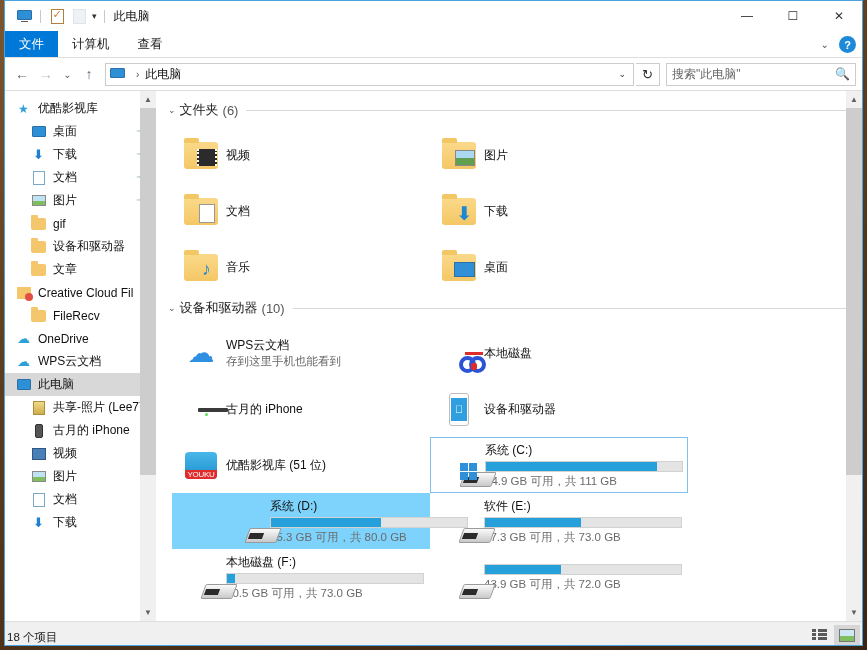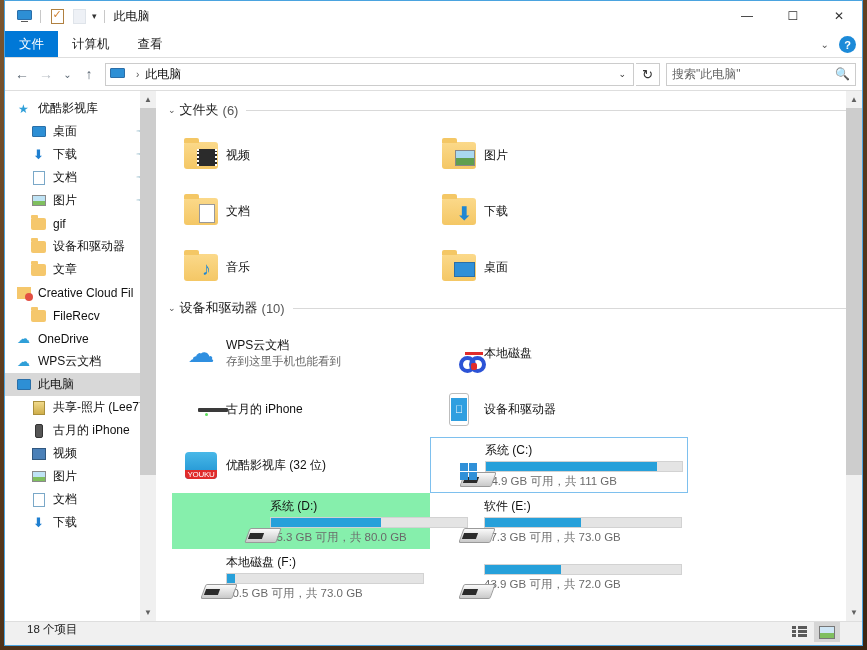--- a/index.html
+++ b/index.html
@@ -108,21 +108,21 @@
   
   .pane { flex: 1; position: relative; background: #ffffff; overflow: hidden; }
   .pane-inner { padding: 8px 0 0 0; }
   .group-head { display: flex; align-items: center; padding: 0 14px 0 12px; height: 22px; }
   .grp-chev { font-size: 9px; color: #555; margin-right: 4px; }
   .grp-title { font-size: 13px; color: #1a1a1a; white-space: nowrap; }
   .grp-count { font-size: 13px; color: #555; margin-left: 4px; }
   .grp-rule { flex: 1; height: 1px; background: #d9d9d9; margin-left: 8px; }
   .grid { display: flex; flex-wrap: wrap; padding: 6px 0 2px 16px; }
   .cell { width: 258px; height: 56px; display: flex; align-items: center; padding: 2px 4px; }
-  .cell.selected { background: #86efac; padding-left: 48px; }
+  .cell.selected { background: #7dd3fc; padding-left: 48px; }
   .cell.focus-sel { background: #ffffff; border: 1px solid #7ec0ee; }
   .cell-ico { width: 50px; display: flex; align-items: center; justify-content: center; flex: none; }
   .cell-txt { display: flex; flex-direction: column; justify-content: center; min-width: 0; flex: 1; }
   .cell-name { font-size: 12px; color: #111; white-space: nowrap; overflow: hidden; }
   .cell-sub { font-size: 11.5px; color: #666; white-space: nowrap; overflow: hidden; }
   
   .bigfolder { width: 34px; height: 27px; background: linear-gradient(#fbd98a,#f4c765); border-radius: 2px 3px 3px 3px; position: relative; }
   .bigfolder:before { content: ""; position: absolute; left: 0; top: -4px; width: 15px; height: 5px;
                       background: #f4c765; border-radius: 2px 2px 0 0; }
   .bf-inner { position: absolute; right: 1px; bottom: 2px; width: 21px; height: 18px;
@@ -162,21 +162,21 @@
   .iphone { width: 20px; height: 33px; background: #fff; border: 1px solid #bdbdbd; border-radius: 3px;
             display: flex; align-items: center; justify-content: center; }
   .iphone .scr2 { width: 16px; height: 23px; background: #2f9fe0; display: flex; align-items: center; justify-content: center;
                   color: #fff; font-size: 11px; }
   .youku { width: 32px; height: 27px; background: linear-gradient(#49b8e8,#1a8fd0); border-radius: 4px;
            display: flex; align-items: flex-end; justify-content: center; position: relative; overflow: hidden; }
   .youku .tag { width: 100%; background: #e02b2b; color: #fff; font-size: 8px; text-align: center;
                 font-family: "Liberation Sans", sans-serif; letter-spacing: -0.3px; }
   
   .statusbar { height: 24px; flex: none; background: #f0f0f0; border-top: 1px solid #dedede;
-               display: flex; align-items: flex-start; padding: 0 22px; font-size: 11.5px; color: #222; }
+               display: flex; align-items: flex-end; padding: 0 2px; font-size: 11.5px; color: #222; }
   .status-right { margin-left: auto; display: flex; gap: 2px; }
   .viewbtn { width: 26px; height: 20px; display: flex; align-items: center; justify-content: center; }
   .viewbtn.active { background: #d6d6d6; }
   .det-ico { width: 15px; height: 12px; display: grid; grid-template-columns: 4px 9px; grid-gap: 1px 2px;
              grid-template-rows: repeat(3, 3px); }
   .det-ico i { background: #5a5a5a; display: block; }
   .tile-ico { width: 16px; height: 13px; background: linear-gradient(#cfe6f5 55%, #7fbf5f 55%); border: 1px solid #777; }
 </style>
 </head>
 <body>
@@ -501,21 +501,21 @@
             </div>
             <div class="cell">
               <span class="cell-ico">
                 <span>
                   <span class="youku">
                     <span class="tag">YOUKU</span>
                   </span>
                 </span>
               </span>
               <span class="cell-txt">
-                <span class="cell-name">优酷影视库 (32 位)</span>
+                <span class="cell-name">优酷影视库 (51 位)</span>
               </span>
             </div>
             <div class="cell focus-sel">
               <span class="cell-ico">
                 <span><span class="drive"><span class="body"></span><span class="slot"></span><span class="winflag">
                       <i></i>
                       <i></i>
                       <i></i>
                       <i></i>
                     </span></span></span>

